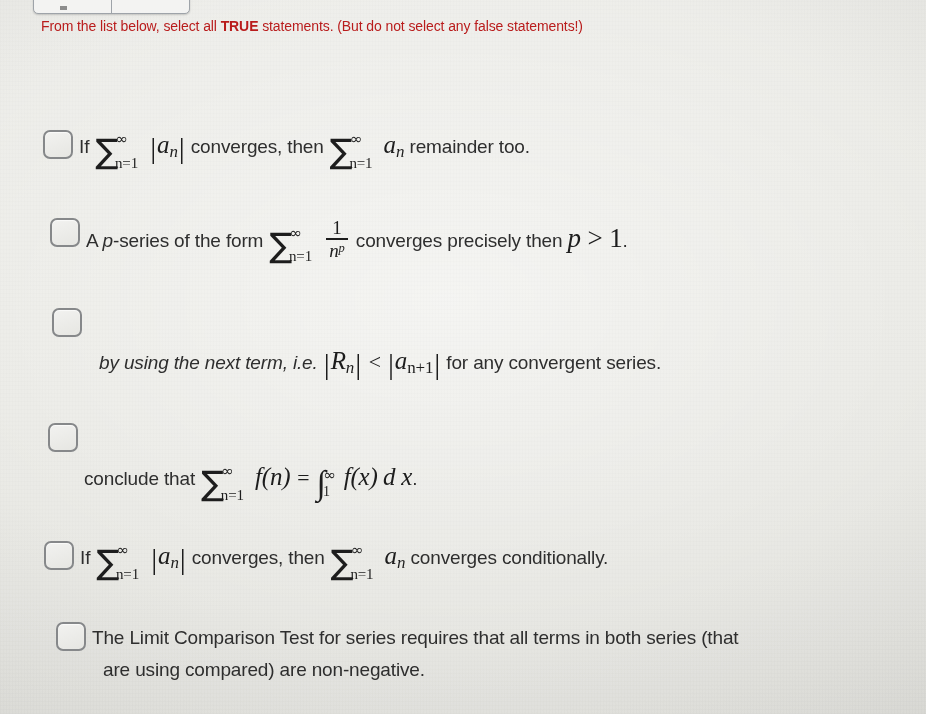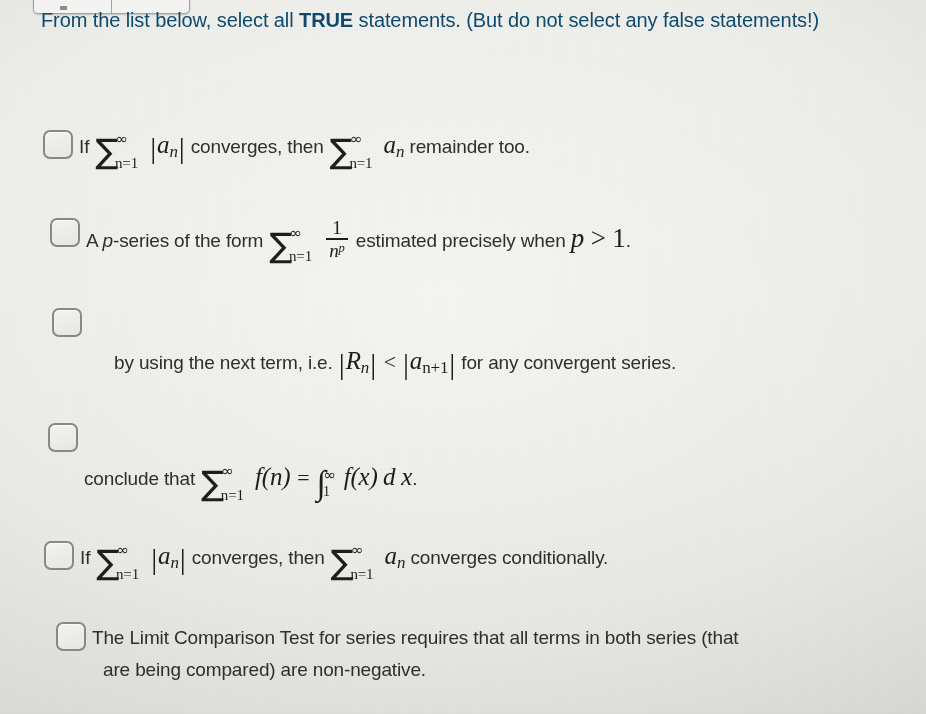--- a/index.html
+++ b/index.html
@@ -68,26 +68,26 @@
   #content {
     position: absolute;
     left: 0; top: 0;
     width: 926px;
     height: 714px;
   }
 
   .prompt {
     position: absolute;
     left: 41px;
-    top: 4px;
+    top: 10px;
     width: 830px;
-    font-size: 20px;
+    font-size: 14px;
     line-height: 33px;
     letter-spacing: -0.1px;
-    color: #0c4a6e;
+    color: #b91c1c;
   }
   .prompt b { font-weight: 700; }
 
   .statement {
     position: absolute;
     display: flex;
     align-items: flex-start;
     font-size: 19px;
     line-height: 30px;
     letter-spacing: -0.15px;
@@ -248,30 +248,30 @@
       <span class="mth"><span class="sum">∑<span class="sum-sup">∞</span><span class="sum-sub">n=1</span></span><span class="sum-pad"></span></span><span class="mth big"><span>a</span><span class="sub">n</span></span>
       <span>remainder too.</span>
     </div>
   </div>
 
   <div class="statement" style="left:50px; top:218px; width:820px;">
     <div class="checkbox"></div>
     <div class="stmt-body">
       <span>A </span><span class="italic-p">p</span><span>-series of the form</span>
       <span class="mth"><span class="sum">∑<span class="sum-sup">∞</span><span class="sum-sub">n=1</span></span><span class="sum-pad"></span></span><span class="frac mth"><span class="num">1</span><span class="bar"></span><span class="den"><span>n</span><span class="sup-up">p</span></span></span>
-      <span>estimated precisely when</span>
+      <span>converges precisely then</span>
       <span class="mth" style="font-size:27px;"><span>p</span> <span class="up">&gt;</span> <span class="up">1</span></span><span>.</span>
     </div>
   </div>
 
   <div class="statement" style="left:52px; top:308px; width:862px;">
     <div class="checkbox"></div>
     <div class="stmt-body" style="line-height:35px;">
       <br>
-      <span style="margin-left:26px;">by using the next term, i.e.</span>
+      <span style="margin-left:11px;font-style:italic;">by using the next term, i.e.</span>
       <span class="abs-bar">|</span><span class="mth big"><span>R</span><span class="sub">n</span></span><span class="abs-bar">|</span>
       <span class="mth up med">&lt;</span>
       <span class="abs-bar">|</span><span class="mth big"><span>a</span><span class="sub-up">n+1</span></span><span class="abs-bar">|</span>
       <span>for any convergent series.</span>
     </div>
   </div>
 
   <div class="statement" style="left:48px; top:423px; width:870px;">
     <div class="checkbox"></div>
     <div class="stmt-body" style="line-height:36px;">
@@ -292,17 +292,17 @@
       <span>converges, then</span>
       <span class="mth"><span class="sum">∑<span class="sum-sup">∞</span><span class="sum-sub">n=1</span></span><span class="sum-pad"></span></span><span class="mth big"><span>a</span><span class="sub">n</span></span>
       <span>converges conditionally.</span>
     </div>
   </div>
 
   <div class="statement" style="left:56px; top:622px; width:860px;justify-content:center;">
     <div class="checkbox"></div>
     <div class="stmt-body" style="line-height:32px;">
       <span>The Limit Comparison Test for series requires that all terms in both series (that</span><br>
-      <span style="margin-left:11px;">are being compared) are non-negative.</span>
+      <span style="margin-left:11px;">are using compared) are non-negative.</span>
     </div>
   </div>
 
 </div>
 
 </body></html>

